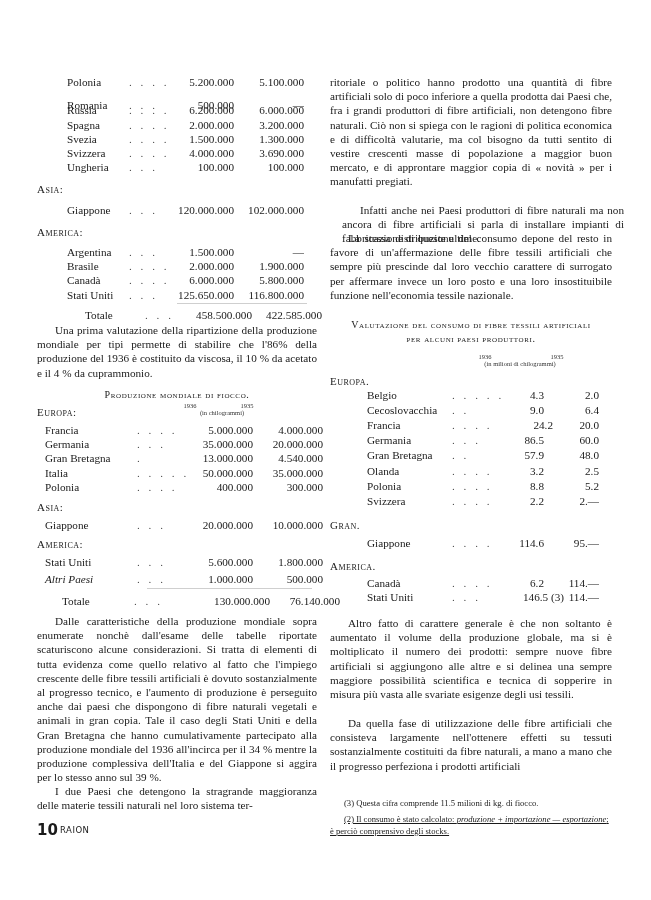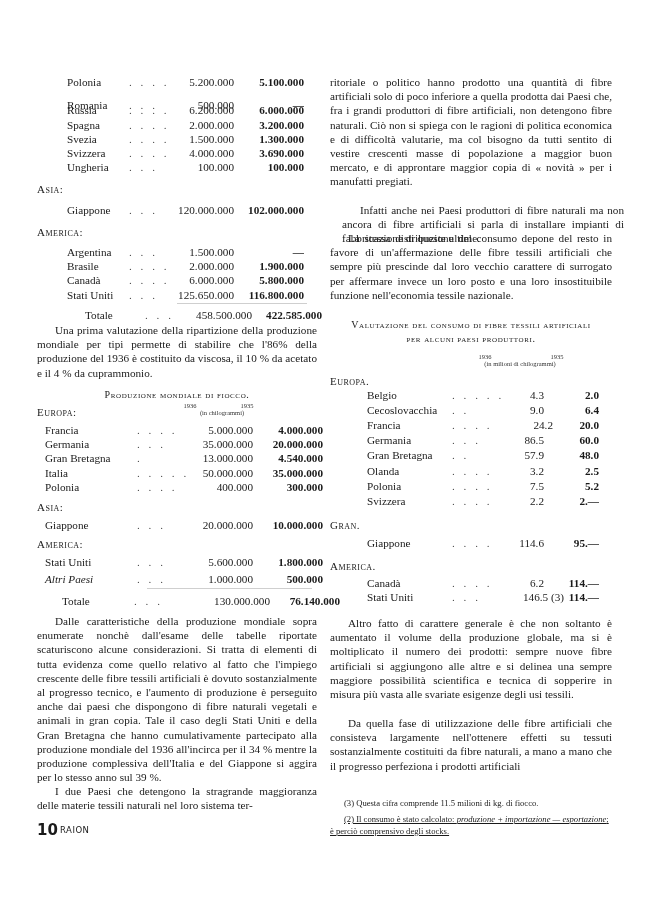--- a/index.html
+++ b/index.html
@@ -10,21 +10,21 @@
   .col { position: absolute; top: 0; }
   .col-left { left: 37px; width: 280px; }
   .col-right { left: 330px; width: 282px; }
 
   
   .tbl { position: absolute; font-size: 11.2px; line-height: 14.2px; }
   .row { position: relative; height: 14.2px; white-space: nowrap; }
   .row .name { position: absolute; left: 0; }
   .row .dots { position: absolute; letter-spacing: 3px; color: #444; }
   .row .v1 { position: absolute; text-align: right; }
-  .row .v2 { position: absolute; text-align: right; font-weight: bold; }
+  .row .v2 { position: absolute; text-align: right; }
   .section { position: absolute; font-size: 11px; font-variant: small-caps; letter-spacing: 0.5px; }
   .rule { position: absolute; height: 0; border-top: 1px solid #cfcfcf; }
 
   
   .para {
     position: absolute; font-size: 11.2px; line-height: 14.2px; text-align: justify;
     text-align-last: left;
   }
   .indent { text-indent: 18px; }
   .caption { position: absolute; font-size: 10px; font-variant: small-caps; letter-spacing: 0.6px; text-align: center; }
@@ -240,21 +240,21 @@
       </div>
       <div class="row" style="position: absolute; top: 89.5px; left: 37px; width: 100%;">
         <span class="name" style="left:0;">Olanda</span>
         <span class="dots" style="left:85px;">. . . .</span>
         <span class="v1" style="right:105px;">3.2</span>
         <span class="v2" style="right:50px;">2.5</span>
       </div>
       <div class="row" style="position: absolute; top: 104.6px; left: 37px; width: 100%;">
         <span class="name" style="left:0;">Polonia</span>
         <span class="dots" style="left:85px;">. . . .</span>
-        <span class="v1" style="right:105px;">7.5</span>
+        <span class="v1" style="right:105px;">8.8</span>
         <span class="v2" style="right:50px;">5.2</span>
       </div>
       <div class="row" style="position: absolute; top: 119.7px; left: 37px; width: 100%;">
         <span class="name" style="left:0;">Svizzera</span>
         <span class="dots" style="left:85px;">. . . .</span>
         <span class="v1" style="right:105px;">2.2</span>
         <span class="v2" style="right:50px;">2.—</span>
       </div>
       <div class="section" style="top: 144px; left: 0px;">Gran.</div>
       <div class="row" style="position: absolute; top: 162px; left: 37px; width: 100%;">

